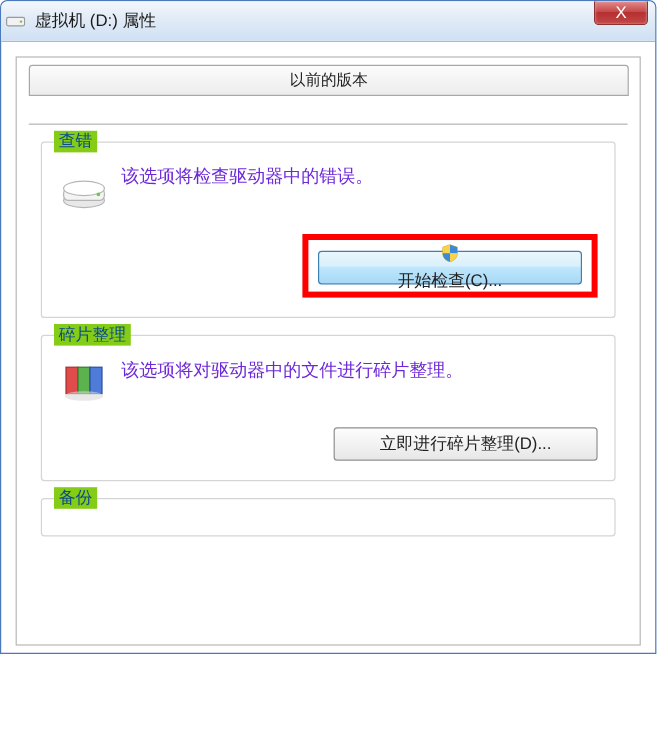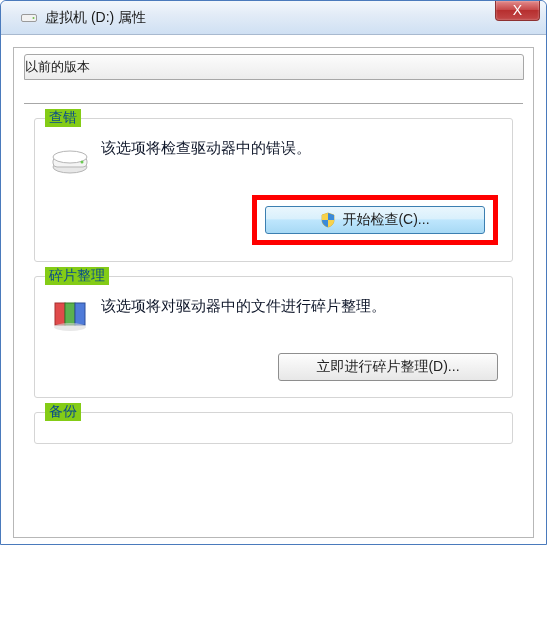--- a/index.html
+++ b/index.html
@@ -19,21 +19,21 @@
       height: 545px;
       position: relative;
     }
     .titlebar {
       height: 34px;
       background: linear-gradient(to bottom, #f2f7fc 0%, #e3ecf7 40%, #cfe0f3 100%);
       border-top-left-radius: 6px;
       border-top-right-radius: 6px;
       display: flex;
       align-items: center;
-      padding: 0 20px;
+      padding: 0 4px;
       border-bottom: 1px solid #a8b9cf;
       position: relative;
     }
     .titlebar .drive-icon {
       width: 16px;
       height: 12px;
       margin-right: 8px;
     }
     .titlebar .drive-icon svg { display: block; }
     .title-text {
@@ -78,21 +78,21 @@
     .tab-row.row1 { top: 6px; }
     .tab-row.row2 { top: 30px; }
     .tab {
       flex: 1;
       height: 26px;
       border: 1px solid #a7a7a7;
       border-bottom: 1px solid #a7a7a7;
       background: linear-gradient(to bottom, #fcfcfc, #ececec);
       font-size: 13px;
       color: #222;
-      text-align: left;
+      text-align: center;
       line-height: 24px;
       margin-right: -1px;
       cursor: pointer;
       border-top-left-radius: 3px;
       border-top-right-radius: 3px;
     }
     .tab.active {
       background: #fff;
       border-bottom: 1px solid #fff;
       position: relative;
@@ -133,21 +133,21 @@
     }
     .group-icon {
       width: 42px;
       height: 42px;
       flex: none;
       margin-right: 10px;
       margin-top: 2px;
     }
     .group-desc {
       font-size: 15px;
-      color: #0f172a;
+      color: #6d28d9;
       line-height: 1.5;
       padding-top: 4px;
     }
     .group-btn-row {
       display: flex;
       justify-content: flex-end;
       margin-top: 18px;
     }
     .win-btn {
       min-width: 220px;
@@ -156,20 +156,21 @@
       border-radius: 3px;
       background: linear-gradient(to bottom, #fdfdfd, #e7e7e7);
       font-size: 14px;
       color: #222;
       padding: 0 14px;
       cursor: pointer;
       display: inline-flex;
       align-items: center;
       justify-content: center;
       gap: 6px;
+      flex-direction: column;
     }
     .win-btn.hl {
       border: 1px solid #3c7fb1;
       background: linear-gradient(to bottom, #eaf6fd 0%, #d9f0fc 45%, #bee6fd 50%, #a7d9f5 100%);
     }
     .shield {
       width: 16px; height: 16px; flex: none;
     }
     .red-outline {
       border: 5px solid #ff0000;

